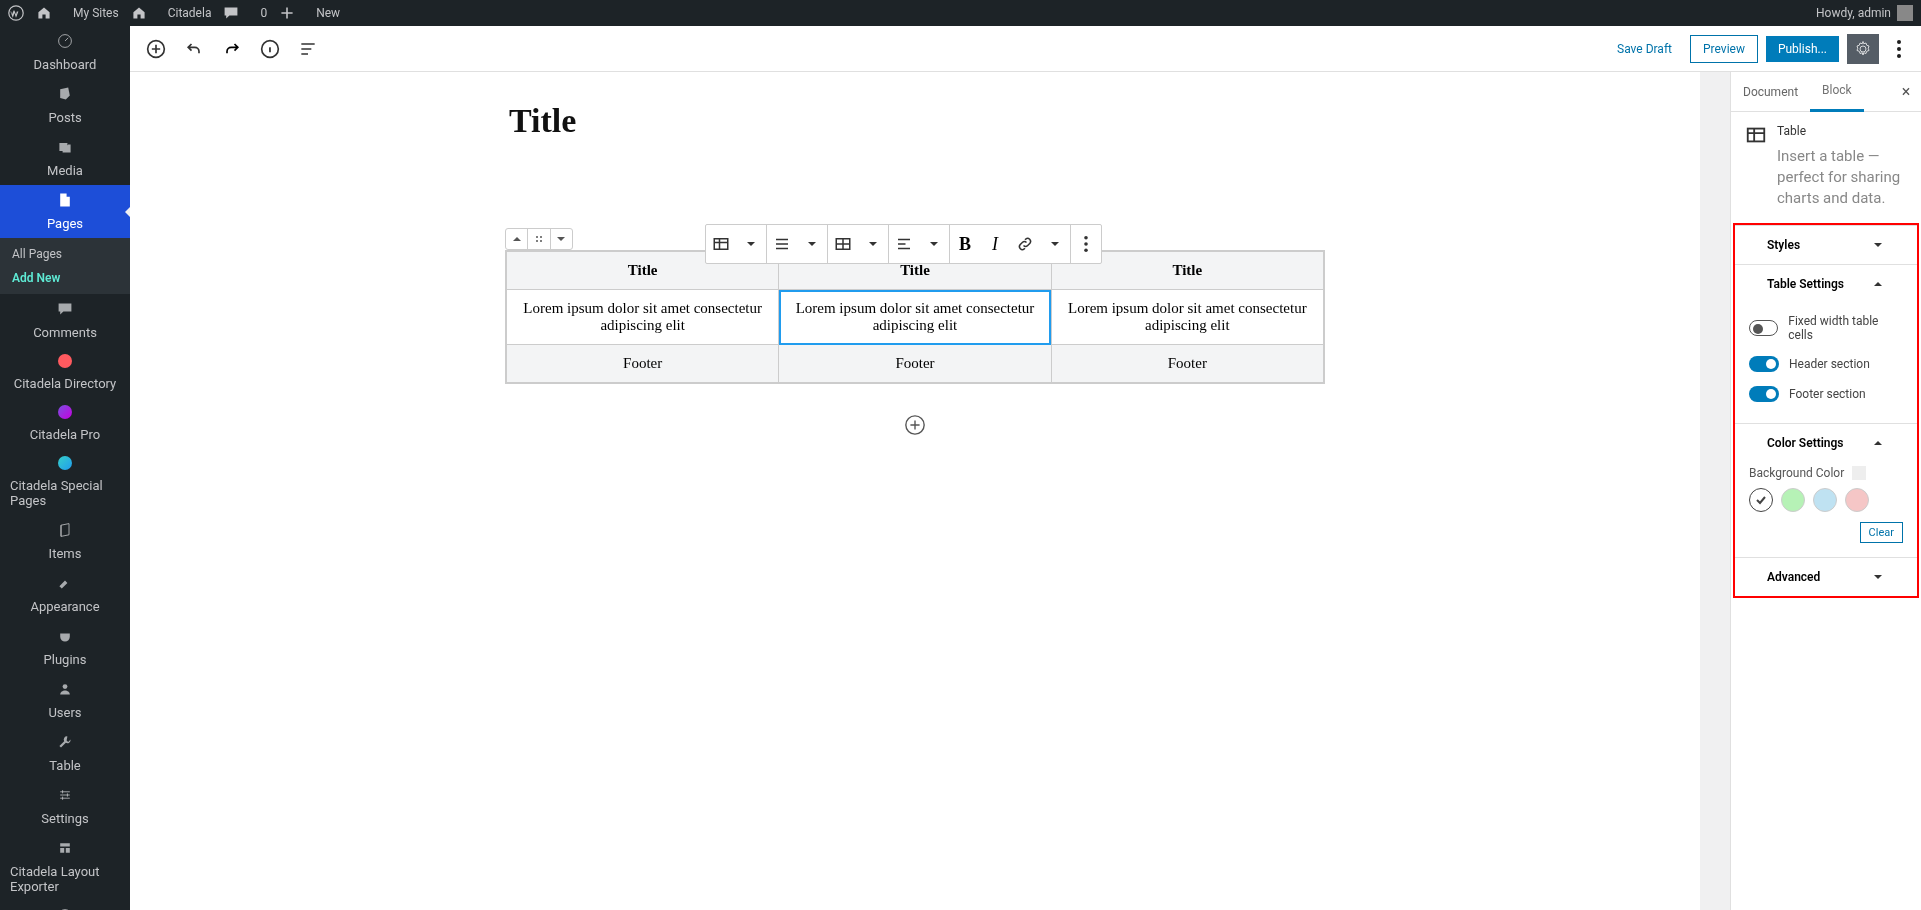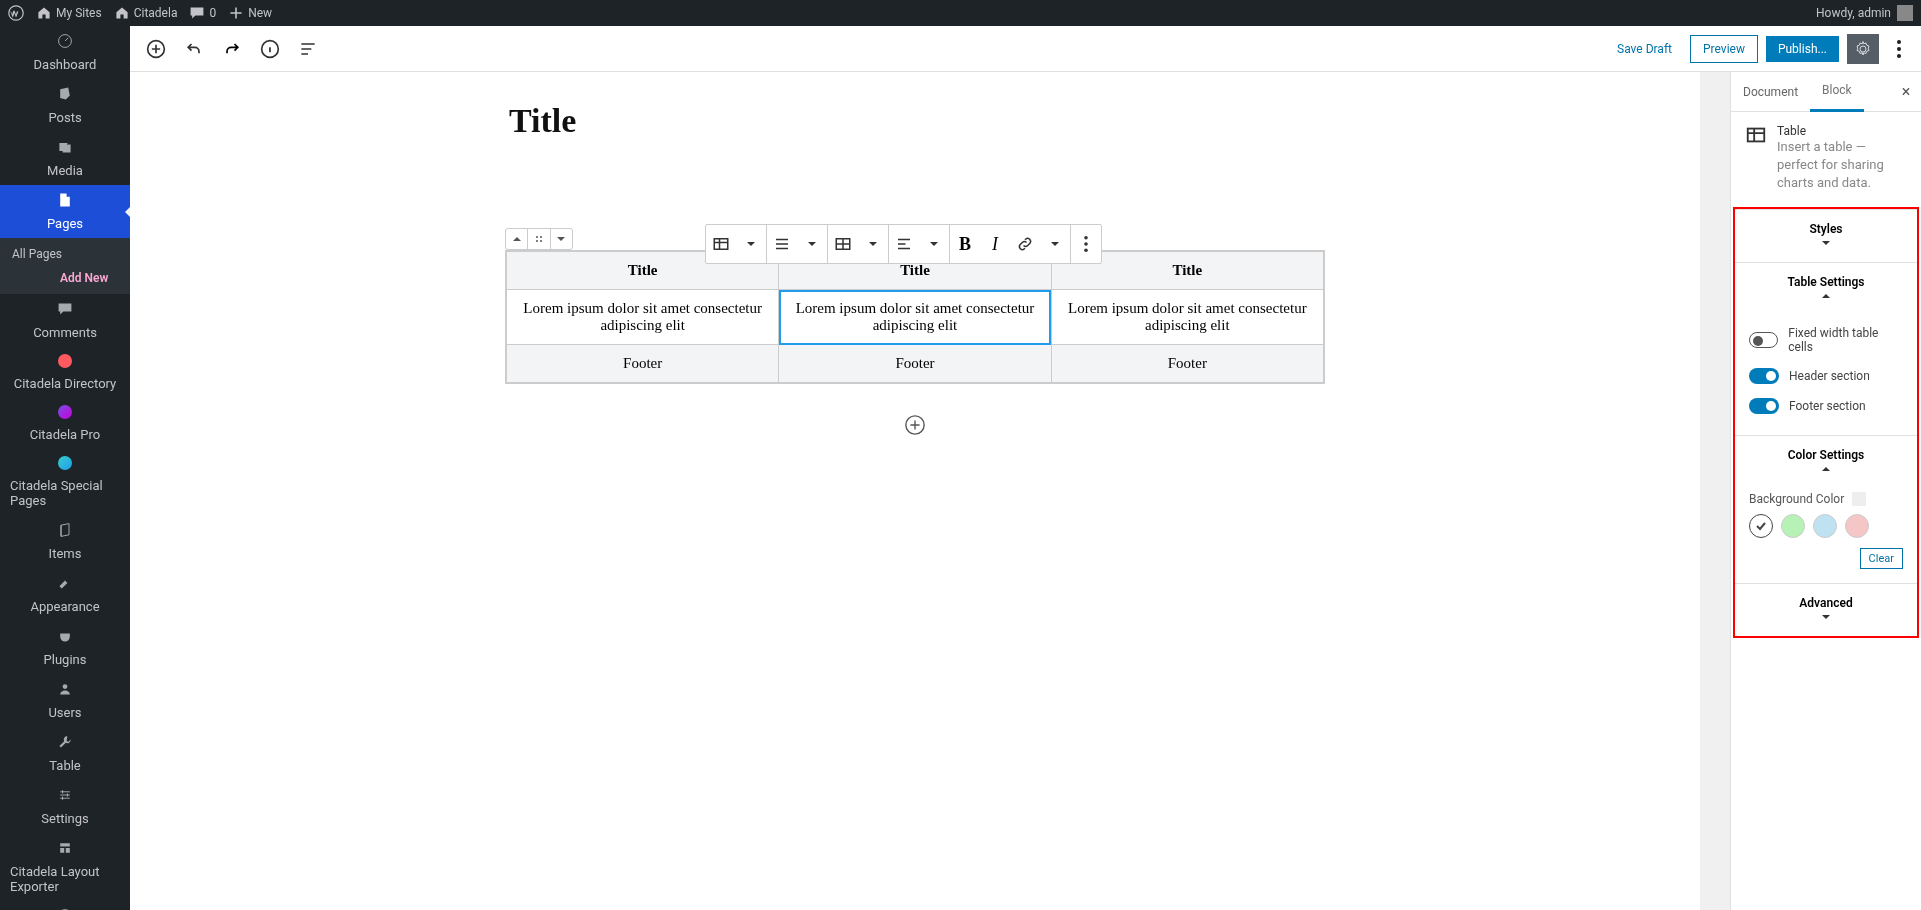--- a/index.html
+++ b/index.html
@@ -1,31 +1,31 @@
 <!DOCTYPE html>
 <html><head>
 <meta charset="utf-8">
 <style>
 * { margin: 0; padding: 0; box-sizing: border-box; font-family: -apple-system, BlinkMacSystemFont, "Segoe UI", Roboto, sans-serif; }
 body { width: 1921px; height: 910px; overflow: hidden; background: #f0f0f1; }
 
 .top-bar { position: fixed; top: 0; left: 0; right: 0; height: 26px; background: #1d2327; color: #c3c4c7; display: flex; align-items: center; padding: 0 8px; font-size: 12px; z-index: 100; }
 .top-bar-left { display: flex; align-items: center; gap: 12px; }
 .top-bar-right { margin-left: auto; display: flex; align-items: center; gap: 6px; }
-.top-bar .tb-item { display: flex; align-items: center; gap: 4px; cursor: pointer; }
+.top-bar .tb-item { display: flex; align-items: center; gap: 21px; cursor: pointer; }
 .tb-icon { width: 16px; height: 16px; fill: #c3c4c7; display: inline-block; }
 .avatar { width: 16px; height: 16px; background: #888; }
 
 .admin-sidebar { position: fixed; top: 26px; left: 0; bottom: 0; width: 130px; background: #1d2327; color: #c3c4c7; font-size: 13px; }
 .admin-sidebar .menu-item { display: flex; align-items: center; gap: 8px; padding: 7px 10px; cursor: pointer; flex-direction: column; }
 .admin-sidebar .menu-item.current { background: #1d4ed8; color: #fff; position: relative; }
 .admin-sidebar .menu-item.current::after { content: ""; position: absolute; right: -1px; top: 50%; transform: translateY(-50%); border: 6px solid transparent; border-right-color: #f0f0f1; }
 .admin-sidebar .submenu { background: #2c3338; padding: 4px 0; }
 .admin-sidebar .submenu .sub-item { padding: 5px 10px 5px 12px; font-size: 12px; color: #c3c4c7; cursor: pointer; }
-.admin-sidebar .submenu .sub-item.cur { color: #f9a8d4; font-weight: 600; margin-left: 48px; }
+.admin-sidebar .submenu .sub-item.cur { color: #5eead4; font-weight: 600; }
 .menu-icon { width: 16px; height: 16px; fill: #a7aaad; flex-shrink: 0; display: inline-block; }
 .admin-sidebar .menu-item.current .menu-icon { fill: #fff; }
 .cit-dot { width: 14px; height: 14px; border-radius: 50%; flex-shrink: 0; }
 .cit-dir { background: linear-gradient(135deg,#ff5a5f,#ff5a5f); }
 .cit-pro { background: linear-gradient(135deg,#7a4fe0,#c600e0); }
 .cit-sp  { background: linear-gradient(135deg,#36cfc9,#209cee); }
 
 .editor-top { position: fixed; top: 26px; left: 130px; right: 0; height: 46px; background: #fff; border-bottom: 1px solid #e0e0e0; display: flex; align-items: center; padding: 0 10px; }
 .editor-top-left { display: flex; align-items: center; gap: 6px; }
 .et-btn { width: 32px; height: 32px; display: flex; align-items: center; justify-content: center; cursor: pointer; }
@@ -71,25 +71,25 @@
 
 .insp { position: fixed; top: 72px; right: 0; bottom: 0; width: 191px; background: #fff; border-left: 1px solid #e0e0e0; overflow: auto; font-size: 12px; }
 .insp-tabs { display: flex; align-items: center; border-bottom: 1px solid #e0e0e0; height: 40px; }
 .insp-tab { padding: 12px 12px; cursor: pointer; color: #666; }
 .insp-tab.active { color: #737373; border-bottom: 3px solid #007cba; font-weight: 400; }
 .insp-close { margin-left: auto; width: 30px; text-align: center; cursor: pointer; font-size: 16px; color: #555; }
 
 .insp-desc { display: flex; gap: 10px; padding: 12px 14px; }
 .insp-desc svg { width: 22px; height: 22px; fill: #333; flex-shrink: 0; }
 .insp-desc .t { font-size: 12px; color: #333; }
-.insp-desc .d { font-size: 13px; color: #888; margin-top: 0; line-height: 1.4; }
+.insp-desc .d { font-size: 15px; color: #888; margin-top: 8px; line-height: 1.4; }
 
 .highlight-box { border: 2px solid #ff0000; margin: 2px; }
 .panel { border-top: 1px solid #e0e0e0; }
-.panel-hd { display: flex; align-items: center; justify-content: space-between; padding: 12px 32px; font-weight: 600; cursor: pointer; flex-direction: column; }
+.panel-hd { display: flex; align-items: center; justify-content: space-between; padding: 12px 32px; font-weight: 600; cursor: pointer; }
 .panel-hd svg { width: 14px; height: 14px; fill: #333; }
 .panel-body { padding: 4px 14px 14px; }
 .toggle-row { display: flex; align-items: center; gap: 10px; padding: 7px 0; }
 .toggle { width: 30px; height: 16px; border-radius: 8px; position: relative; cursor: pointer; }
 .toggle::after { content: ""; position: absolute; width: 10px; height: 10px; border-radius: 50%; background: #fff; top: 3px; }
 .toggle.off { background: #fff; border: 1px solid #555; }
 .toggle.off::after { background: #555; left: 3px; }
 .toggle.on { background: #007cba; }
 .toggle.on::after { right: 3px; }
 .toggle-row .lbl { color: #444; }

